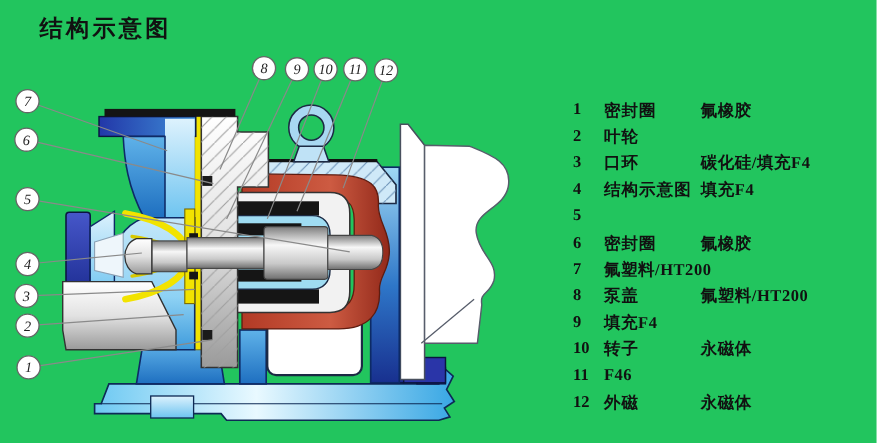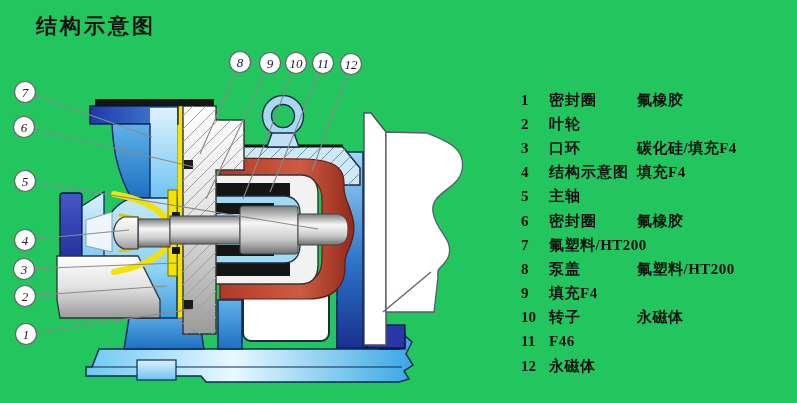--- a/index.html
+++ b/index.html
@@ -263,21 +263,20 @@
     </div>
 
     <div class="prow">
       <span class="pno">4</span>
       <span class="pname">结构示意图</span>
       <span class="pmat">填充F4</span>
     </div>
 
     <div class="prow">
       <span class="pno">5</span>
-      <span class="pname">主轴</span>
     </div>
 
     <div class="prow">
       <span class="pno">6</span>
       <span class="pname">密封圈</span>
       <span class="pmat">氟橡胶</span>
     </div>
 
     <div class="prow">
       <span class="pno">7</span>
@@ -301,17 +300,18 @@
       <span class="pmat">永磁体</span>
     </div>
 
     <div class="prow">
       <span class="pno">11</span>
       <span class="pmat">F46</span>
     </div>
 
     <div class="prow">
       <span class="pno">12</span>
+      <span class="pname">外磁</span>
       <span class="pmat">永磁体</span>
     </div>
   </div>
 
 </div>
 
 </body></html>

